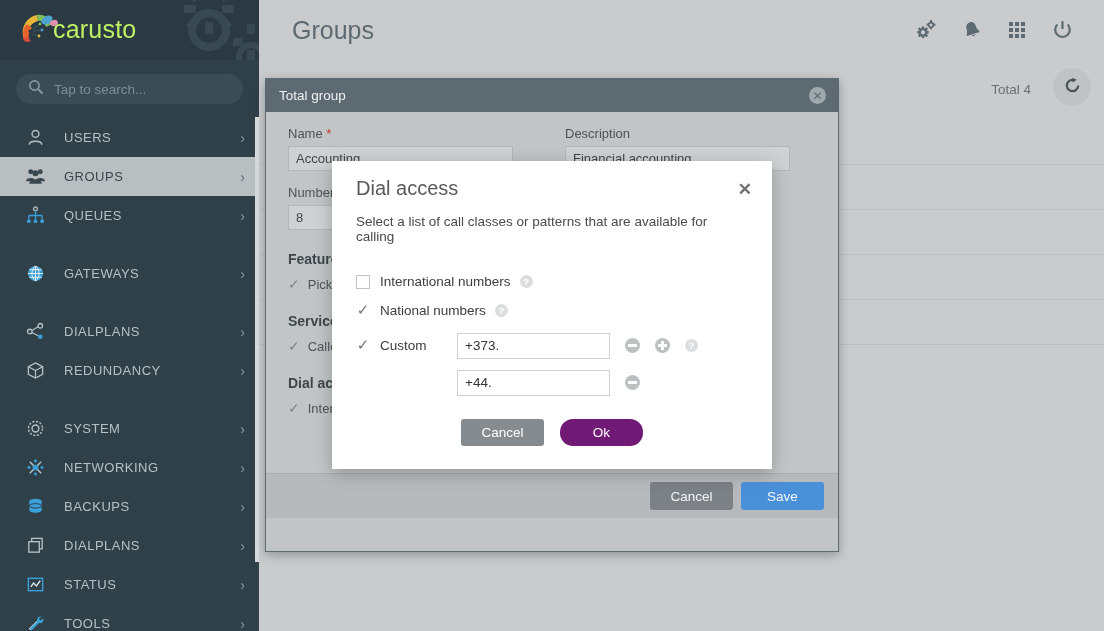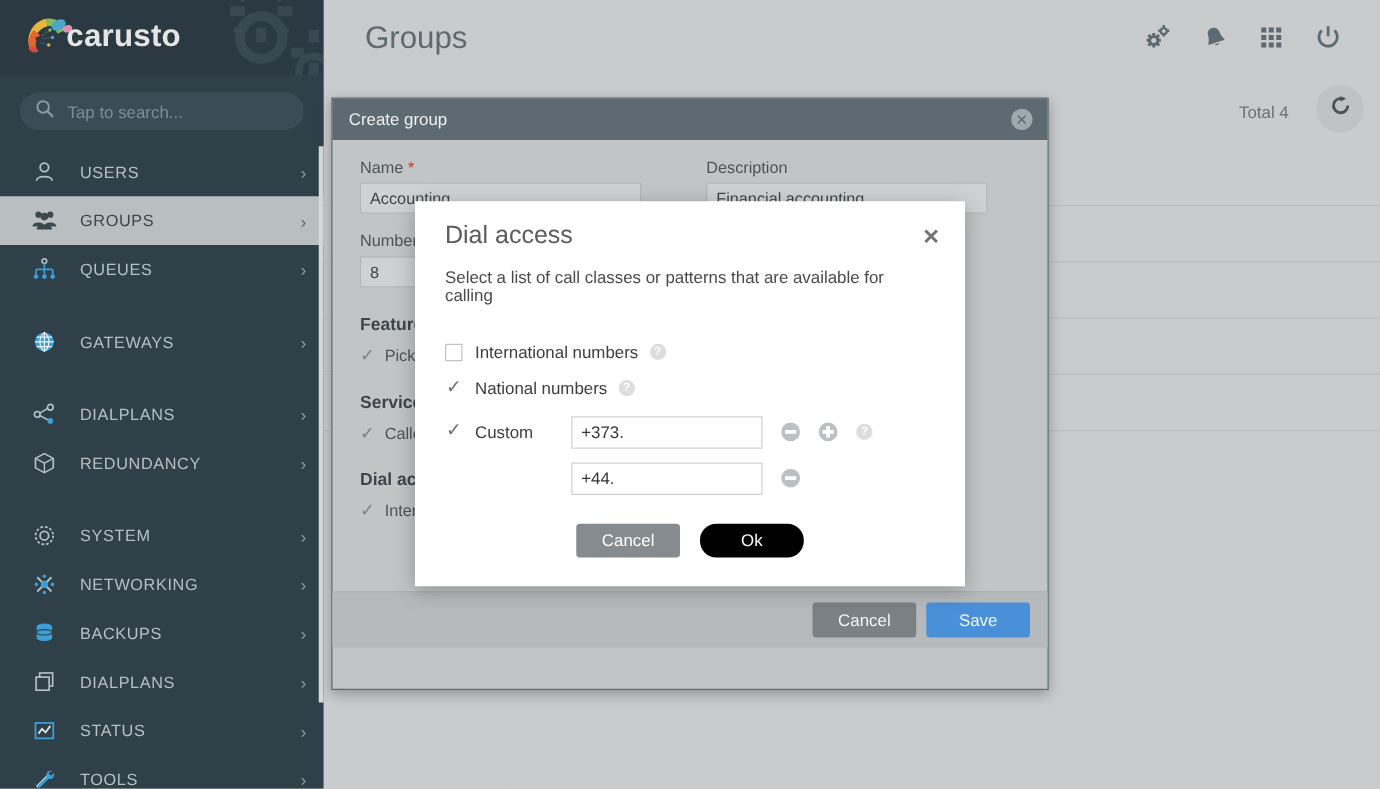--- a/index.html
+++ b/index.html
@@ -27,22 +27,22 @@
   .brand-gears {
     position: absolute; right: -14px; top: -16px;
     opacity: .28;
   }
   .logo-wrap {
     position: absolute; left: 18px; top: 9px;
     display: flex; align-items: center;
   }
   .logo-mark { width: 40px; height: 40px; }
   .logo-text {
-    font-size: 25px; color: #e5e5e5; letter-spacing: .2px;
-    margin-left: -5px; font-weight: 700;
+    font-size: 25px; color: #bef264; letter-spacing: .2px;
+    margin-left: -5px; font-weight: 400;
   }
   .search-zone { padding: 14px 16px 12px 16px; background: #2f4048; }
   .search-box {
     position: relative;
     height: 30px;
     background: #3a4c55;
     border-radius: 15px;
     display: flex; align-items: center;
     padding-left: 12px;
   }
@@ -255,21 +255,21 @@
     margin-top: 21px;
   }
   .mbtn {
     height: 27px; width: 83px;
     border: none; border-radius: 3px;
     font-size: 13.5px; color: #fff;
     font-family: "Liberation Sans", sans-serif;
     cursor: pointer;
   }
   .mbtn-cancel { background: #868b8f; }
-  .mbtn-ok { background: #000000; border-radius: 13px; }
+  .mbtn-ok { background: #701a75; border-radius: 13px; }
 </style>
 </head>
 <body>
 
 <div class="app">
 
   <aside class="sidebar">
 
     <div class="brand">
       <span class="brand-gears">
@@ -555,21 +555,21 @@
       <div class="bg-row"></div>
       <div class="bg-row"></div>
       <div class="bg-row"></div>
       <div class="bg-row"></div>
       <div class="bg-row"></div>
     </div>
   </section>
 
   <div class="cg-dialog">
     <div class="cg-header">
-      <span>Create group</span>
+      <span>Total group</span>
       <span class="cg-close">✕</span>
     </div>
     <div class="cg-body">
       <div class="cg-row">
         <div class="cg-field">
           <div class="cg-label">
             <span>Name</span>
             <span class="req">*</span>
           </div>
           <input class="cg-input" type="text" value="Accounting" style="">

